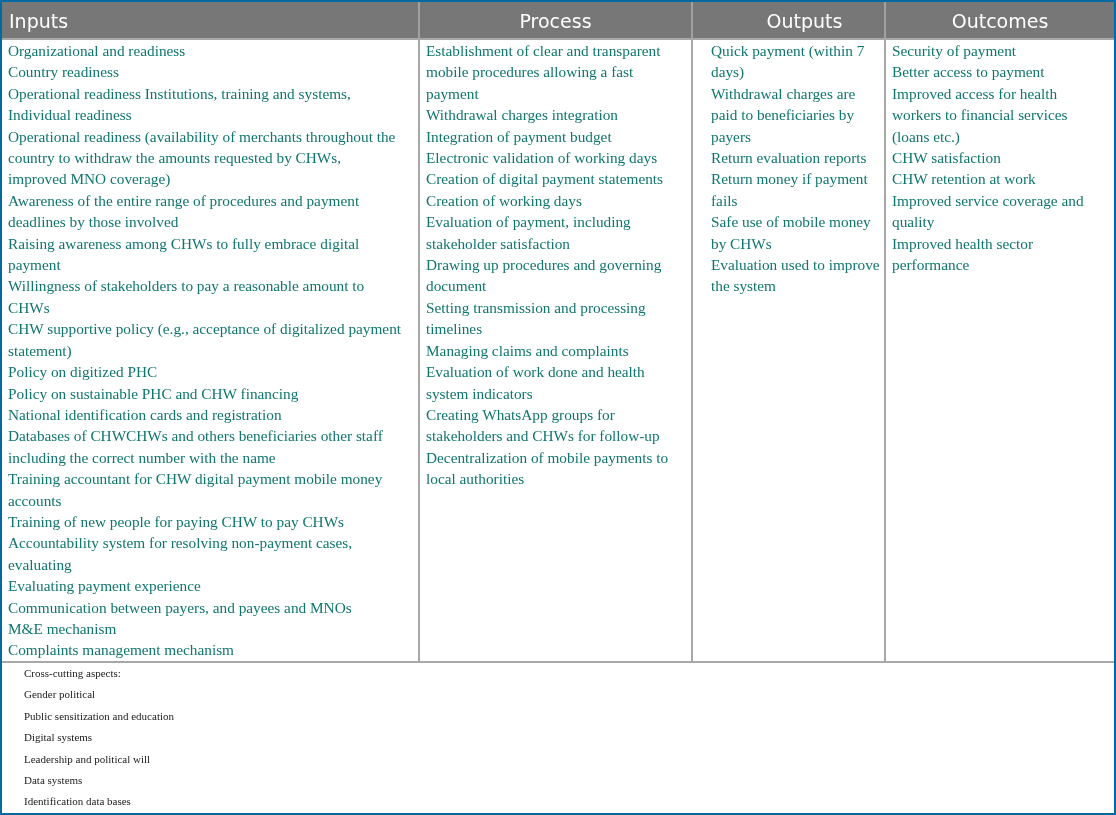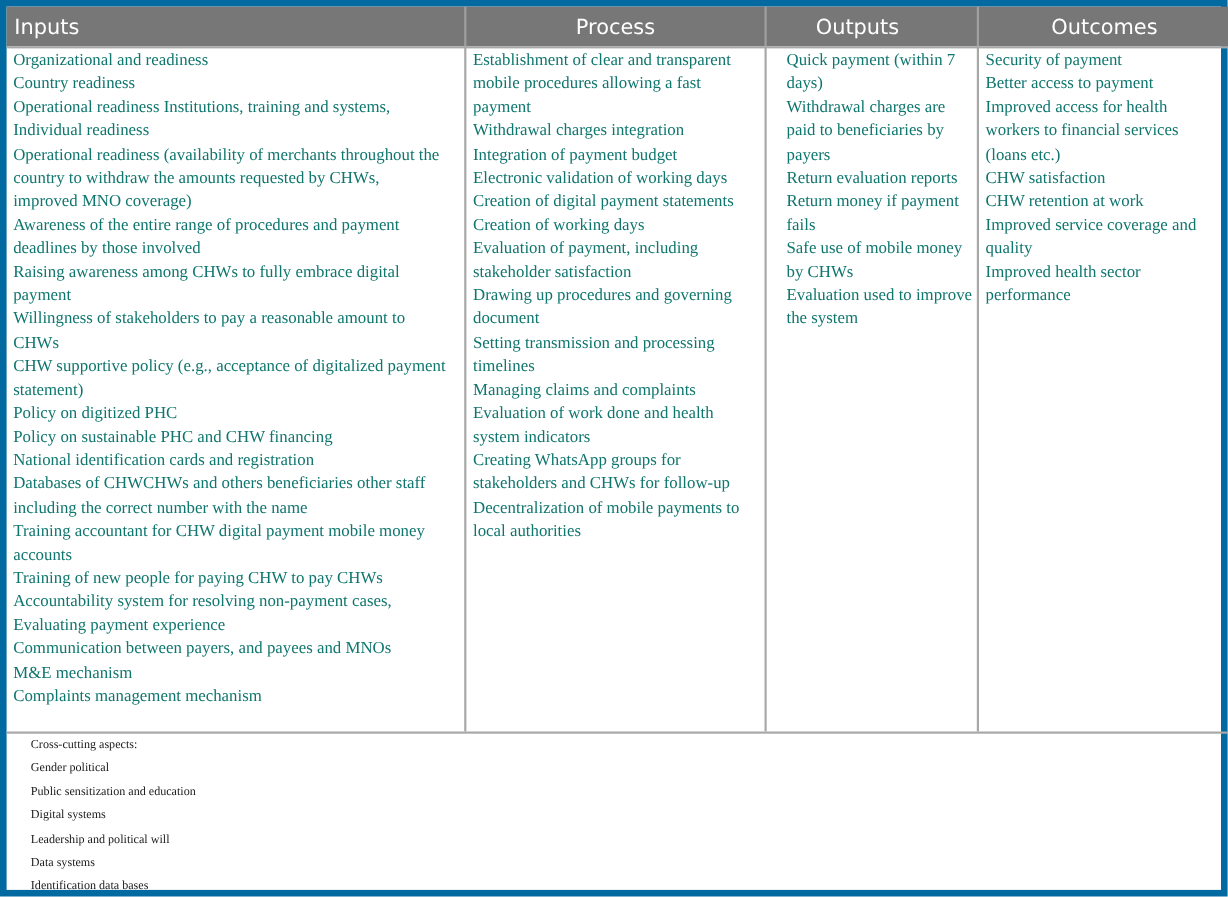--- a/index.html
+++ b/index.html
@@ -12,21 +12,21 @@
       height: 815px;
       overflow: hidden;
     }
     .tbl {
       position: absolute;
       left: 0;
       top: 0;
       width: 1116px;
       height: 815px;
       box-sizing: border-box;
-      border: 6px solid #0369a1;
+      border: 2px solid #0369a1;
       background: #ffffff;
     }
     .head-row {
       position: absolute;
       left: 0;
       top: 0;
       height: 36px;
       width: 1112px;
       background: #777777;
     }
@@ -83,21 +83,21 @@
     }
   </style>
 </head>
 <body>
 
 <div class="tbl">
 
   <div class="head-row">
     <div class="hcell left" style="left:0;width:416px;">Inputs</div>
     <div class="hcell center" style="left:418px;width:271px;border-radius:11px;">Process</div>
-    <div class="hcell center" style="left:675px;width:159px;padding-left:38px;">Outputs</div>
+    <div class="hcell center" style="left:704px;width:159px;padding-left:38px;">Outputs</div>
     <div class="hcell center" style="left:884px;width:228px;">Outcomes</div>
     <div class="vsep head" style="left:416px;"></div>
     <div class="vsep head" style="left:689px;"></div>
     <div class="vsep head" style="left:882px;"></div>
   </div>
 
   <div class="hsep" style="left:0;top:36px;width:1112px;"></div>
 
   <div class="vsep" style="left:416px;top:36px;height:623px;"></div>
   <div class="vsep" style="left:689px;top:36px;height:623px;"></div>
@@ -121,20 +121,21 @@
       <span class="line">statement)</span>
       <span class="line">Policy on digitized PHC</span>
       <span class="line">Policy on sustainable PHC and CHW financing</span>
       <span class="line">National identification cards and registration</span>
       <span class="line">Databases of CHWCHWs and others beneficiaries other staff</span>
       <span class="line">including the correct number with the name</span>
       <span class="line">Training accountant for CHW digital payment mobile money</span>
       <span class="line">accounts</span>
       <span class="line">Training of new people for paying CHW to pay CHWs</span>
       <span class="line">Accountability system for resolving non-payment cases,</span>
+      <span class="line">evaluating</span>
       <span class="line">Evaluating payment experience</span>
       <span class="line">Communication between payers, and payees and MNOs</span>
       <span class="line">M&amp;E mechanism</span>
       <span class="line">Complaints management mechanism</span>
     </div>
   <div class="body-cell" style="left:418px;width:271px;" id="col-process">
       <span class="line">Establishment of clear and transparent</span>
       <span class="line">mobile procedures allowing a fast</span>
       <span class="line">payment</span>
       <span class="line">Withdrawal charges integration</span>

